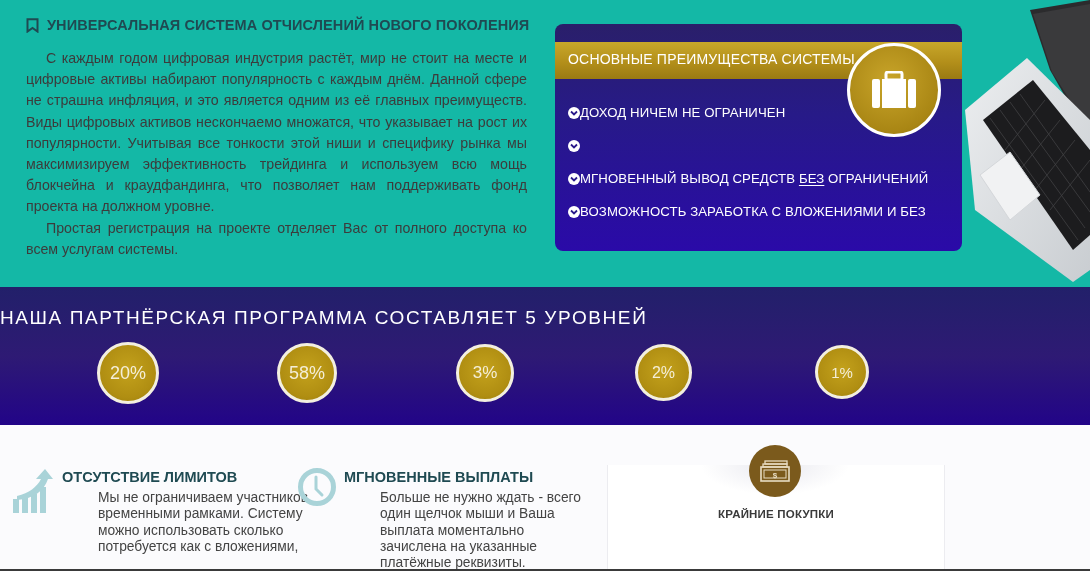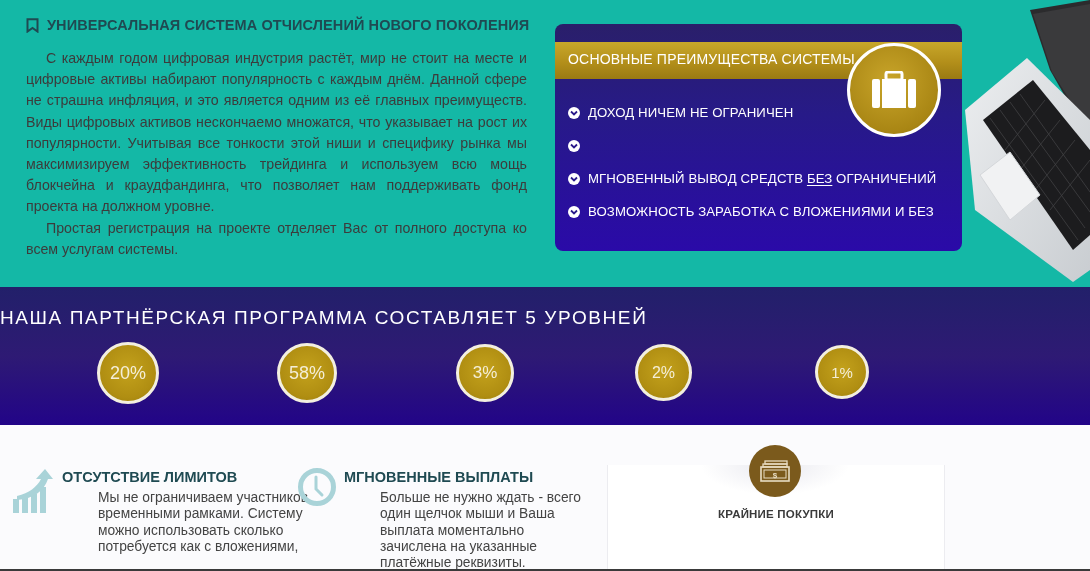--- a/index.html
+++ b/index.html
@@ -29,21 +29,21 @@
   }
   .adv-header {
     position: absolute; left: 0; top: 18px; width: 100%; height: 37px;
     background: linear-gradient(180deg, #c8a72a 0%, #b38f1a 55%, #9a7a12 100%);
   }
   .adv-title {
     position: absolute; left: 13px; top: 27px; font-size: 14px; color: #ffffff; letter-spacing: 0.2px;
   }
   .adv-list { position: absolute; left: 13px; top: 72px; list-style: none; }
   .adv-list li {
-    display: flex; align-items: center; gap: 8px; height: 33px;
+    display: flex; align-items: center; height: 33px;
     font-size: 13.2px; color: #ffffff; letter-spacing: 0.1px;
   }
   .adv-list li .chk {
     width: 12px; height: 12px; border-radius: 50%; background: #fff; flex: 0 0 12px;
     display: flex; align-items: center; justify-content: center;
   }
   .adv-list li .chk svg { width: 8px; height: 6px; }
   .adv-list u { text-decoration: underline; text-underline-offset: 2px; }
   .case-badge {
     position: absolute; left: 847px; top: 43px; width: 94px; height: 94px; border-radius: 50%;

